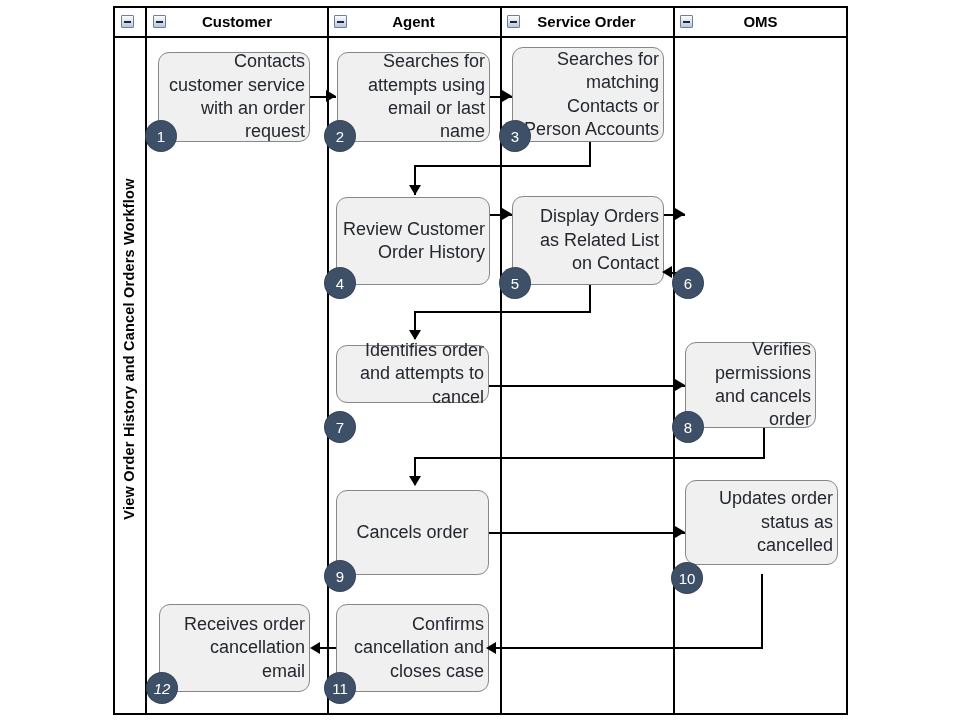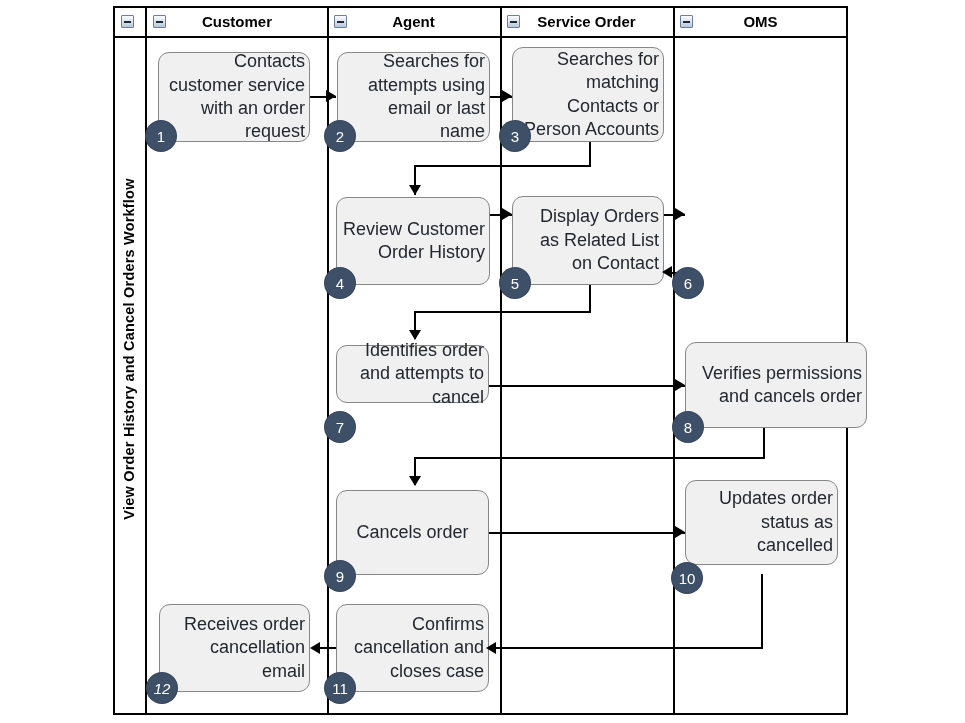--- a/index.html
+++ b/index.html
@@ -266,21 +266,21 @@
   <div class="badge" style="left:325px; top:268px;">4</div>
 
   <div class="node" style="left:512px; top:196px; width:152px; height:89px;">Display Orders as Related List on Contact</div>
   <div class="badge" style="left:500px; top:268px;">5</div>
 
   <div class="badge" style="left:673px; top:268px;">6</div>
 
   <div class="node" style="left:336px; top:345px; width:153px; height:58px;">Identifies order and attempts to cancel</div>
   <div class="badge" style="left:325px; top:412px;">7</div>
 
-  <div class="node" style="left:685px; top:342px; width:182px; height:86px;">Verifies permissions and cancels order</div>
+  <div class="node" style="left:685px; top:342px; width:131px; height:86px;">Verifies permissions and cancels order</div>
   <div class="badge" style="left:673px; top:412px;">8</div>
 
   <div class="node" style="left:336px; top:490px; width:153px; height:85px;">Cancels order</div>
   <div class="badge" style="left:325px; top:561px;">9</div>
 
   <div class="node" style="left:685px; top:480px; width:153px; height:85px;">Updates order status as cancelled</div>
   <div class="badge" style="left:672px; top:563px;">10</div>
 
   <div class="node" style="left:336px; top:604px; width:153px; height:88px;">Confirms cancellation and closes case</div>
   <div class="badge" style="left:325px; top:673px;">11</div>

